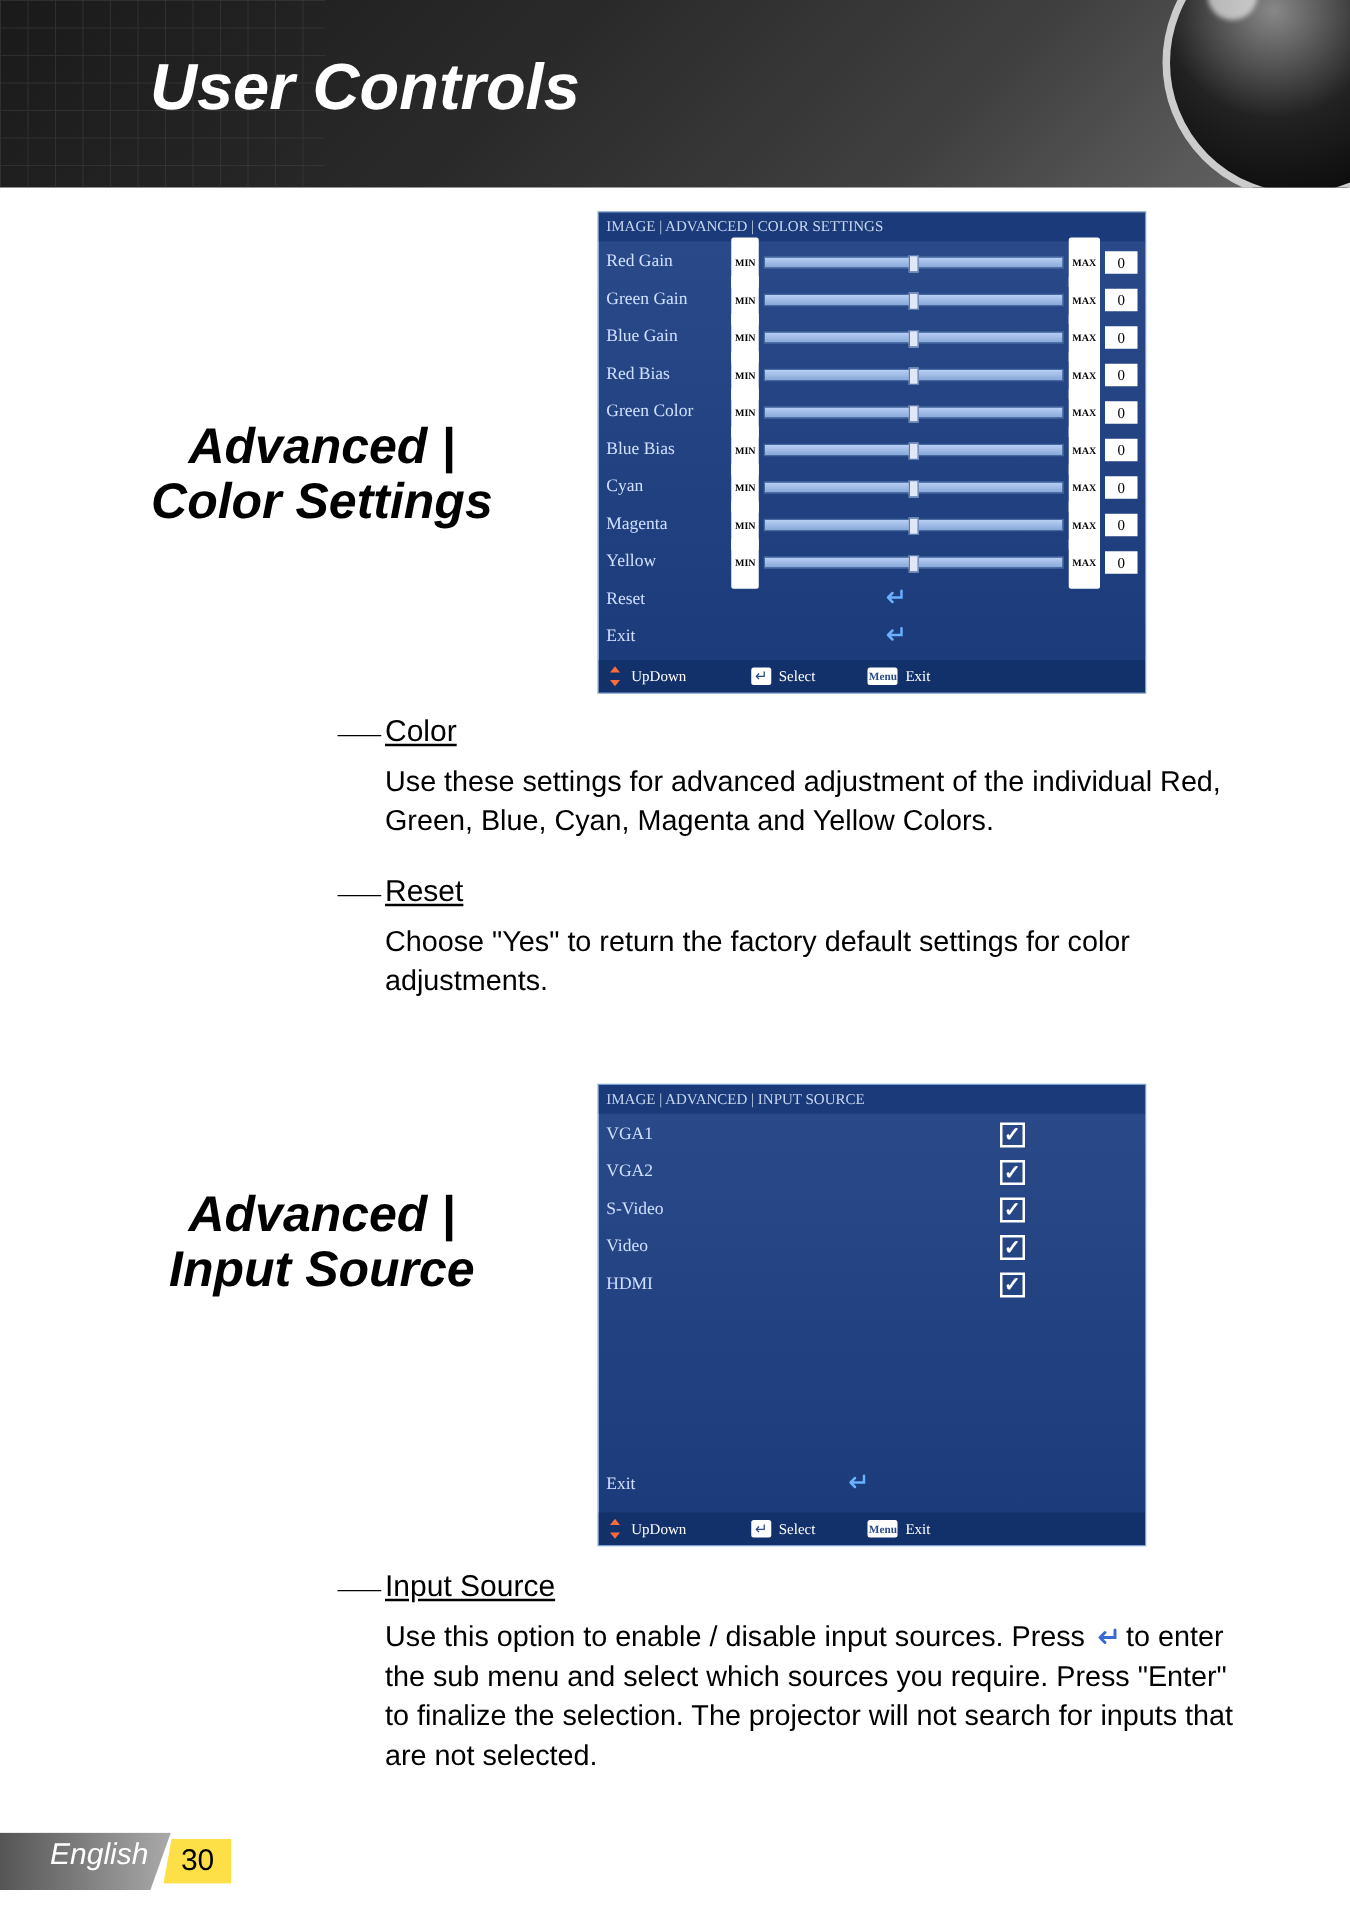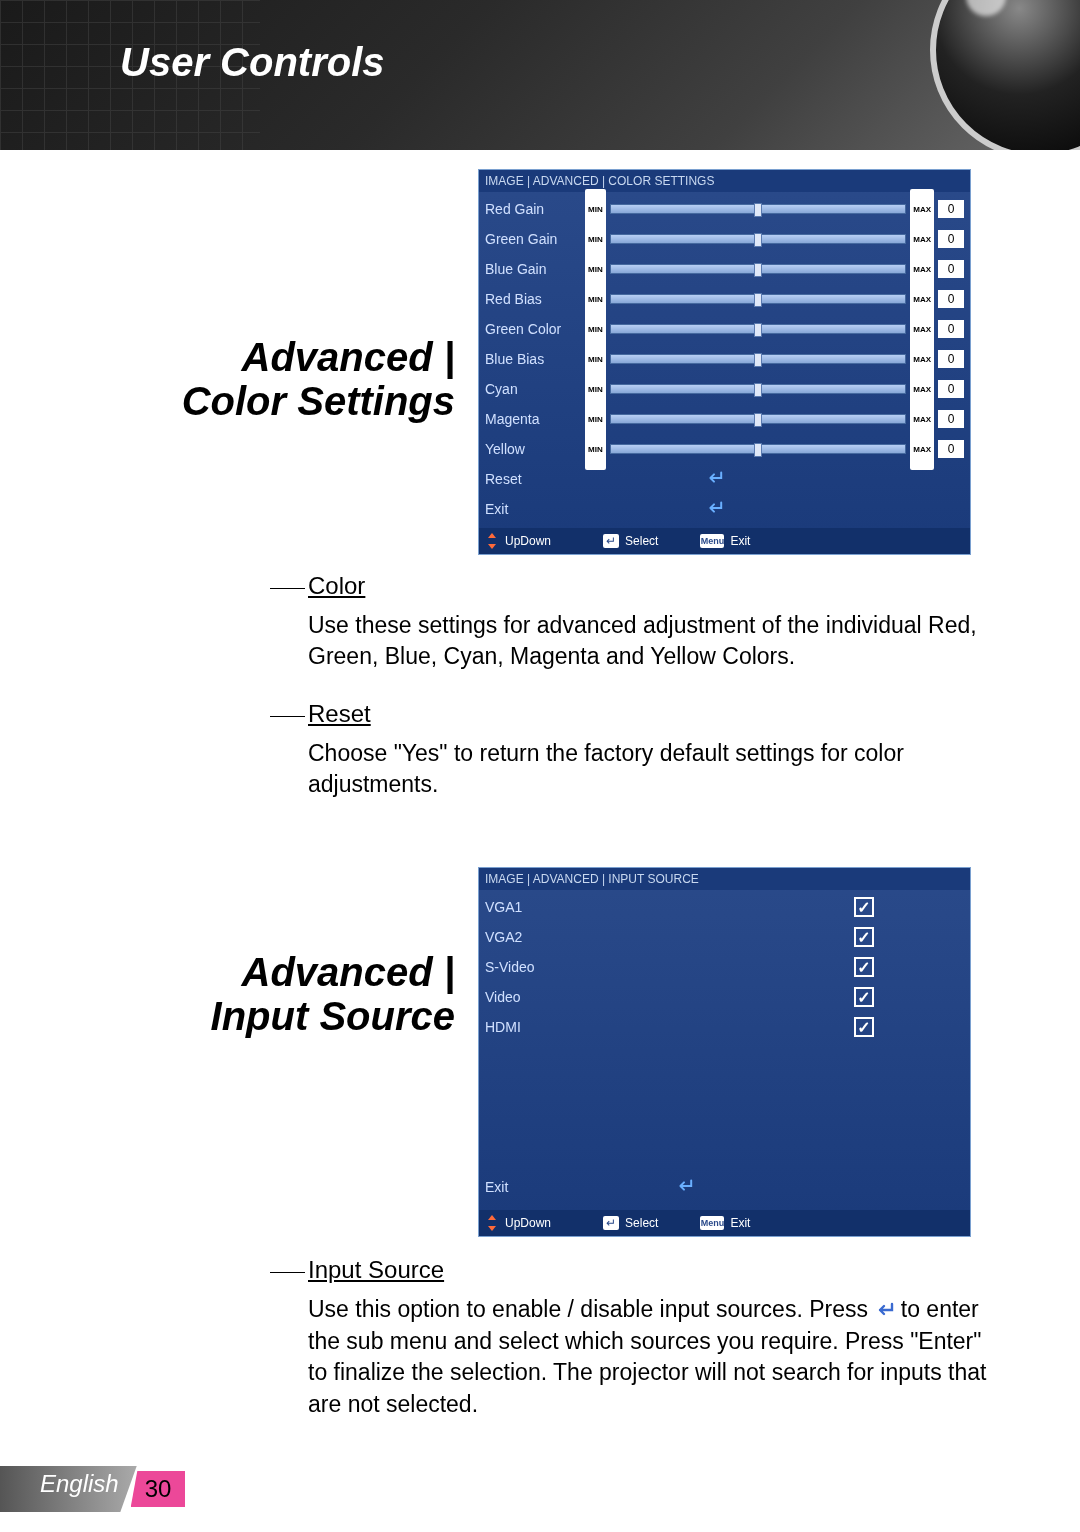--- a/index.html
+++ b/index.html
@@ -27,21 +27,21 @@
     background-size: 22px 22px;
     opacity: 0.5;
   }
   .header-title {
     position: absolute;
     left: 120px;
     top: 40px;
     color: #fff;
     font-style: italic;
     font-weight: bold;
-    font-size: 40px;
+    font-size: 52px;
   }
   .lens {
     position: absolute;
     right: -70px;
     top: -60px;
     width: 220px;
     height: 220px;
     border-radius: 50%;
     background: radial-gradient(circle at 40% 30%, #888 0%, #222 45%, #000 100%);
     border: 6px solid #ccc;
@@ -55,33 +55,34 @@
     background: rgba(255,255,255,0.6);
     filter: blur(2px);
   }
 
   .section-label {
     position: absolute;
     font-style: italic;
     font-weight: bold;
     font-size: 40px;
     color: #000;
-    text-align: right;
+    text-align: center;
     line-height: 1.1;
   }
   .sec1 { left: 60px; top: 335px; width: 395px; }
   .sec2 { left: 60px; top: 950px; width: 395px; }
 
   .osd {
     position: absolute;
-    width: 493px;
+    width: 439px;
     background: linear-gradient(#2a4a8a, #1a3a7a);
     border: 1px solid #7aa0d0;
     font-size: 14px;
     color: #fff;
+    font-family: Liberation Serif, serif;
   }
   .osd1 { left: 478px; top: 169px; height: 386px; }
   .osd2 { left: 478px; top: 867px; height: 370px; }
   .osd-title {
     background: #1a3a7a;
     padding: 4px 6px;
     font-size: 12px;
     color: #c8d8f0;
   }
   .osd-body { padding: 2px 6px 0 6px; }
@@ -237,21 +238,21 @@
   }
   .footer-lang {
     background: linear-gradient(90deg, #555, #aaa);
     color: #fff;
     font-style: italic;
     font-size: 24px;
     padding: 4px 18px 14px 40px;
     clip-path: polygon(0 0, 100% 0, 88% 100%, 0 100%);
   }
   .footer-page {
-    background: #ec4899;
+    background: #fde047;
     color: #000;
     font-size: 24px;
     padding: 4px 14px;
     margin-left: -6px;
     clip-path: polygon(12% 0, 100% 0, 100% 100%, 0 100%);
   }
 </style>
 </head>
 <body>
 

